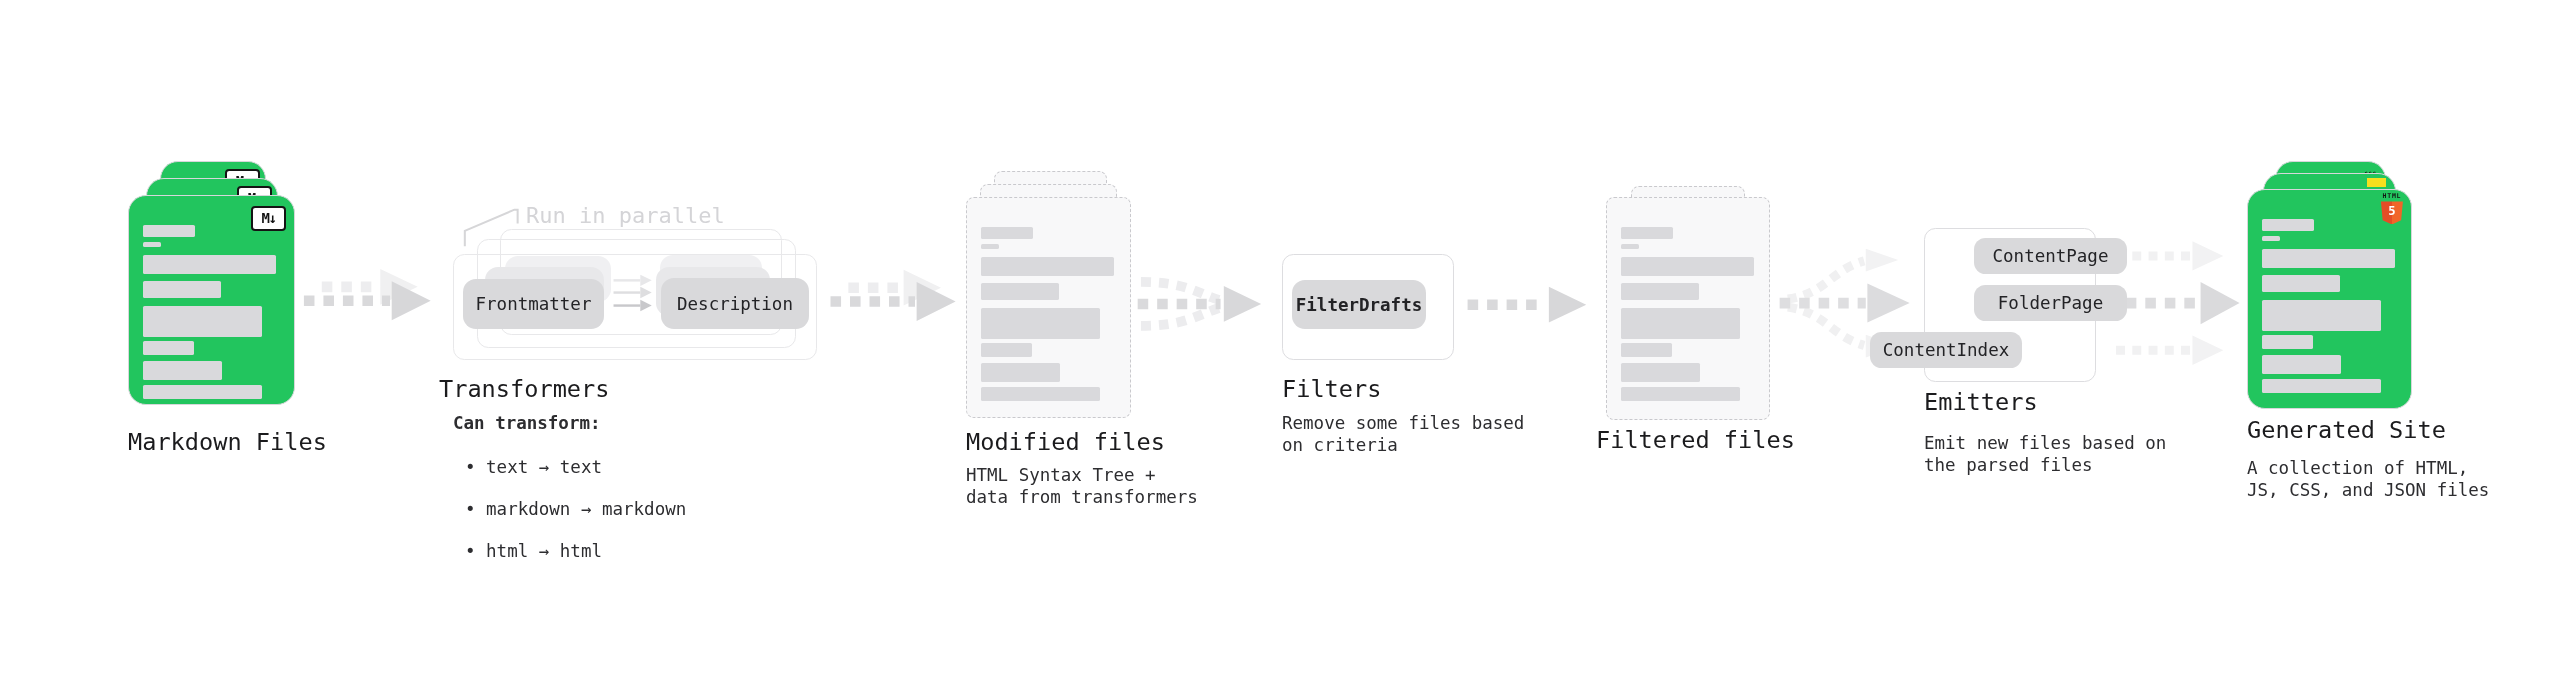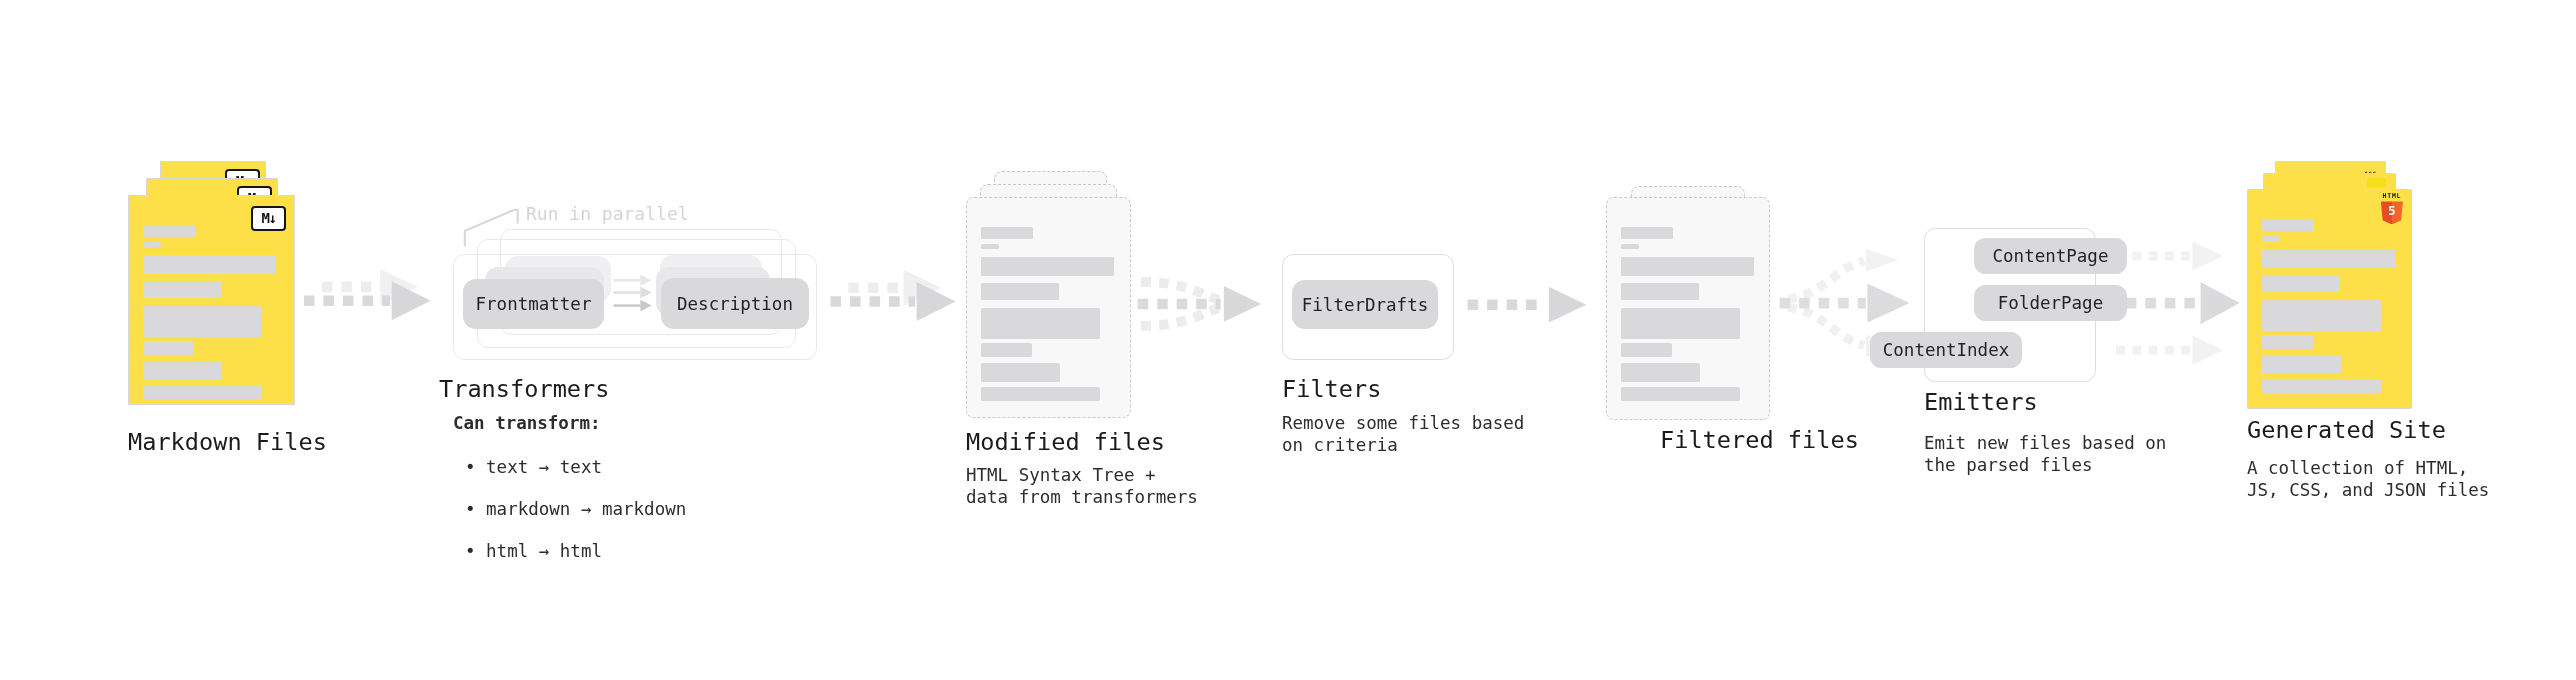--- a/index.html
+++ b/index.html
@@ -2,21 +2,21 @@
 <html style="font-size:13px"><head>
 <meta charset="utf-8">
 <style>
   html,body{margin:0;padding:0;background:#ffffff;}
   body{width:2576px;height:681px;font-family:"DejaVu Sans Mono","Liberation Mono",monospace;color:#1a1a1c;}
   .canvas{position:relative;width:2576px;height:681px;overflow:hidden;background:#ffffff;}
   .connectors{position:absolute;left:0;top:0;}
 
   
   .doc{position:absolute;box-sizing:border-box;}
-  .doc.solid{background:#fde047;border:1.6px solid #d7d7da;border-radius:1px;}
+  .doc.solid{background:#22c55e;border:1.6px solid #d7d7da;border-radius:18px;}
   .doc.dashedcard{background:#f8f8f9;border:1.6px dashed #c9c9cd;border-radius:8.1px;}
   .bar{position:absolute;left:14px;background:#d9d9dc;border-radius:1.6px;}
   .b1{top:29px;width:52px;height:12.2px;}
   .b2{top:46px;width:18px;height:4.9px;}
   .b3{top:59px;width:133px;height:18.7px;}
   .b4{top:85px;width:78px;height:17px;}
   .b5{top:110px;width:119px;height:31px;}
   .b6{top:145px;width:51px;height:14px;}
   .b7{top:165px;width:79px;height:18.7px;}
   .b8{top:189px;width:119px;height:14px;}
@@ -28,21 +28,21 @@
 
   .label{position:absolute;font-size:23.6px;line-height:28px;color:#1b1b1d;white-space:nowrap;}
   .desc{position:absolute;font-size:17.5px;line-height:22px;color:#2d2d30;white-space:pre-line;}
 
   .frame{position:absolute;box-sizing:border-box;border:1.6px solid #e8e8ea;border-radius:11.4px;background:transparent;}
   .panel{position:absolute;box-sizing:border-box;border:1.6px solid #dddde0;border-radius:11.4px;background:#ffffff;}
   .node-btn{position:absolute;background:#d9d9db;border-radius:13px;display:flex;align-items:center;
             justify-content:center;font-size:17.5px;color:#232326;white-space:nowrap;}
   .node-btn.sh1{background:#e8e8ea;}
   .node-btn.sh2{background:#f0f0f2;}
-  .annotation{position:absolute;font-size:18px;color:#d4d4d7;white-space:nowrap;}
+  .annotation{position:absolute;font-size:22px;color:#d4d4d7;white-space:nowrap;}
 
   
   .s1-b2{left:160px;top:161px;width:106px;height:195px;}
   .s1-b1{left:146px;top:178px;width:132px;height:195px;}
   .s1-front{left:128px;top:195px;width:167px;height:210px;}
   .s1-label{left:128px;top:428px;}
 
   
   .t-back{left:500px;top:229px;width:282px;height:106px;}
   .t-mid{left:477px;top:239px;width:319px;height:109px;}
@@ -60,28 +60,28 @@
 
   
   .s3-b2{left:994px;top:171px;width:113px;height:203px;}
   .s3-b1{left:980px;top:184px;width:137px;height:203px;}
   .s3-front{left:966px;top:197px;width:165px;height:221px;}
   .s3-label{left:966px;top:428px;}
   .s3-desc{left:966px;top:464px;}
 
   
   .f-panel{left:1282px;top:254px;width:172px;height:106px;}
-  .fd-btn{left:1292px;top:280px;width:146px;height:49px;}
+  .fd-btn{left:1292px;top:280px;width:134px;height:49px;font-weight:bold;}
   .f-label{left:1282px;top:375px;}
   .f-desc{left:1282px;top:412px;}
 
   
   .s5-b1{left:1631px;top:186px;width:114px;height:203px;}
   .s5-front{left:1606px;top:197px;width:164px;height:223px;}
-  .s5-label{left:1660px;top:426px;}
+  .s5-label{left:1596px;top:426px;}
 
   
   .e-panel{left:1924px;top:228px;width:172px;height:154px;}
   .e-btn{border-radius:11.4px;margin-left:40px;}
   .e-btn1{left:1934px;top:238px;width:153px;height:36px;}
   .e-btn2{left:1934px;top:285px;width:153px;height:36px;}
   .e-btn3{left:1830px;top:332px;width:152px;height:36px;}
   .e-label{left:1924px;top:388px;}
   .e-desc{left:1924px;top:432px;}
 

